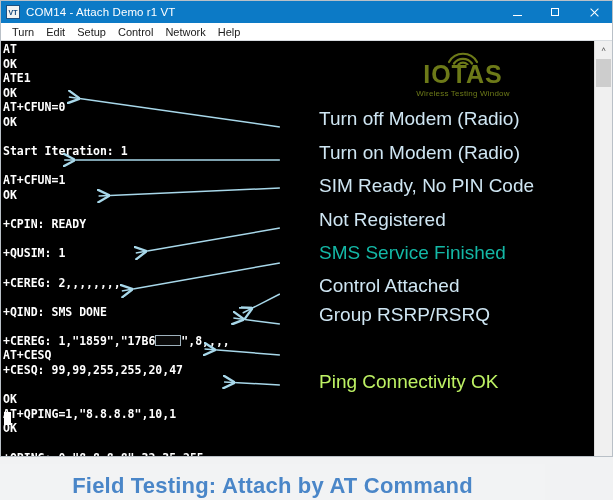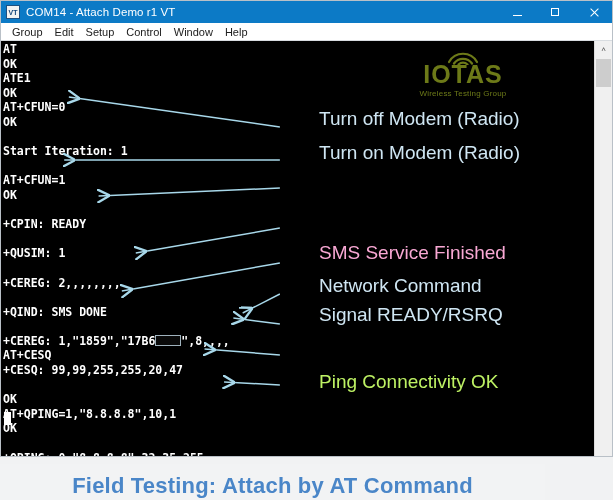--- a/index.html
+++ b/index.html
@@ -174,25 +174,25 @@
         <div class="ttl-btn">
             <i class="gl-max"></i>
           </div>
         <div class="ttl-btn">
             <i class="gl-cls"></i>
           </div>
       </div>
     </div>
 
     <div class="menubar">
-      <div class="menu-item">Group</div>
+      <div class="menu-item">Turn</div>
       <div class="menu-item">Edit</div>
       <div class="menu-item">Setup</div>
       <div class="menu-item">Control</div>
-      <div class="menu-item">Window</div>
+      <div class="menu-item">Network</div>
       <div class="menu-item">Help</div>
     </div>
 
     <div class="term-wrap">
 
       <div class="term">
 
         <div class="term-lines" id="term-lines"><div class="ln">AT</div><div class="ln">OK</div><div class="ln">ATE1</div><div class="ln">OK</div><div class="ln">AT+CFUN=0</div><div class="ln">OK</div><div class="ln blank">&nbsp;</div><div class="ln">Start Iteration: 1</div><div class="ln blank">&nbsp;</div><div class="ln">AT+CFUN=1</div><div class="ln">OK</div><div class="ln blank">&nbsp;</div><div class="ln">+CPIN: READY</div><div class="ln blank">&nbsp;</div><div class="ln">+QUSIM: 1</div><div class="ln blank">&nbsp;</div><div class="ln">+CEREG: 2,,,,,,,,</div><div class="ln blank">&nbsp;</div><div class="ln">+QIND: SMS DONE</div><div class="ln blank">&nbsp;</div><div class="ln">+CEREG: 1,"1859","17B6<span class="redact"></span>",8,,,,</div><div class="ln">AT+CESQ</div><div class="ln">+CESQ: 99,99,255,255,20,47</div><div class="ln blank">&nbsp;</div><div class="ln">OK</div><div class="ln">AT+QPING=1,"8.8.8.8",10,1</div><div class="ln">OK</div><div class="ln blank">&nbsp;</div><div class="ln">+QPING: 0,"8.8.8.8",32,35,255</div></div>
 
         <div class="cursor"></div>
@@ -201,21 +201,21 @@
           <div class="wm-arcs">
             <svg width="46" height="20" viewBox="0 0 46 20">
               <g fill="none" stroke="#6d7a18" stroke-width="2.2" stroke-linecap="round">
                 <path d="M9 17 A16 16 0 0 1 37 17"></path>
                 <path d="M14 18.5 A11 11 0 0 1 32 18.5"></path>
                 <path d="M18.5 19.5 A6.5 6.5 0 0 1 27.5 19.5"></path>
               </g>
             </svg>
           </div>
           <div class="wm-name" style="color: rgb(109, 122, 24);">IOTAS</div>
-          <div class="wm-sub" style="color: rgb(109, 122, 24);">Wireless Testing Group</div>
+          <div class="wm-sub" style="color: rgb(109, 122, 24);">Wireless Testing Window</div>
         </div>
 
         <svg class="arrow-layer" viewBox="0 0 596 417" preserveAspectRatio="none">
           <defs>
             <marker id="ah" markerWidth="9" markerHeight="9" refX="8" refY="4.5" orient="auto">
               <path d="M9,0 L0,4.5 L9,9" fill="none" stroke="#a8d8ea" stroke-width="1.6"></path>
             </marker>
           </defs>
           <g stroke="#a8d8ea" stroke-width="1.5" fill="none" marker-end="url(#ah)">
             <line x1="300" y1="86" x2="73" y2="56"></line>
@@ -226,23 +226,25 @@
             <line x1="300" y1="253" x2="260" y2="272"></line>
             <line x1="300" y1="283" x2="250" y2="277"></line>
             <line x1="300" y1="314" x2="219" y2="308"></line>
             <line x1="300" y1="344" x2="240" y2="341"></line>
           </g>
         </svg>
 
         <div class="annos">
           <div class="anno" style="left: 318px; top: 101px; color: rgb(207, 230, 243);">Turn on Modem (Radio)</div>
           <div class="anno" style="left: 318px; top: 67px; color: rgb(207, 230, 243);">Turn off Modem (Radio)</div>
-          <div class="anno" style="left: 318px; top: 201px; color: #f9a8d4;">SMS Service Finished</div>
-          <div class="anno" style="left: 318px; top: 234px; color: rgb(207, 230, 243);">Network Command</div>
-          <div class="anno" style="left: 318px; top: 263px; color: rgb(207, 230, 243);">Signal READY/RSRQ</div>
+          <div class="anno" style="left: 318px; top: 134px; color: rgb(207, 230, 243);">SIM Ready, No PIN Code</div>
+          <div class="anno" style="left: 318px; top: 168px; color: rgb(207, 230, 243);">Not Registered</div>
+          <div class="anno" style="left: 318px; top: 201px; color: #14b8a6;">SMS Service Finished</div>
+          <div class="anno" style="left: 318px; top: 234px; color: rgb(207, 230, 243);">Control Attached</div>
+          <div class="anno" style="left: 318px; top: 263px; color: rgb(207, 230, 243);">Group RSRP/RSRQ</div>
           <div class="anno" style="left: 318px; top: 330px; color: #bef264;">Ping Connectivity OK</div>
         </div>
 
       </div>
 
       <div class="scrollbar">
         <div class="sb-up">˄</div>
         <div class="sb-thumb"></div>
       </div>
 

